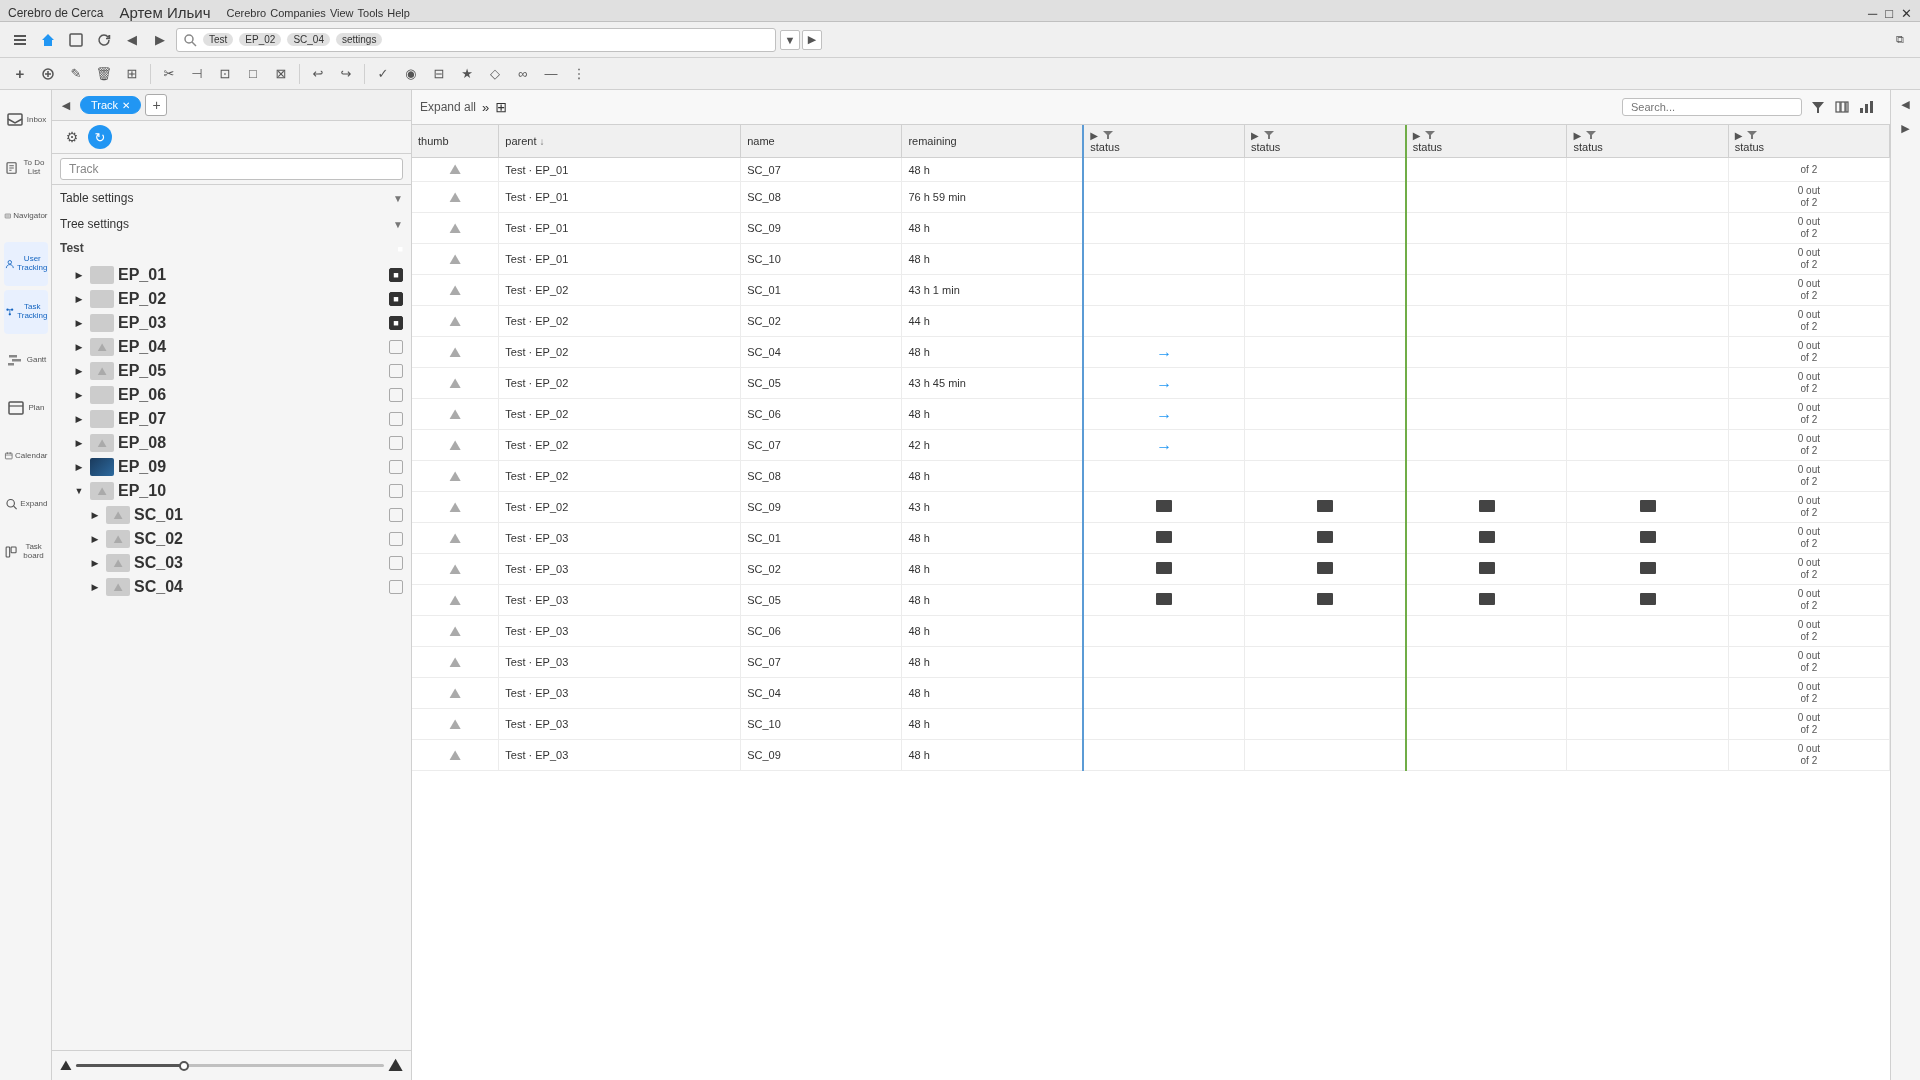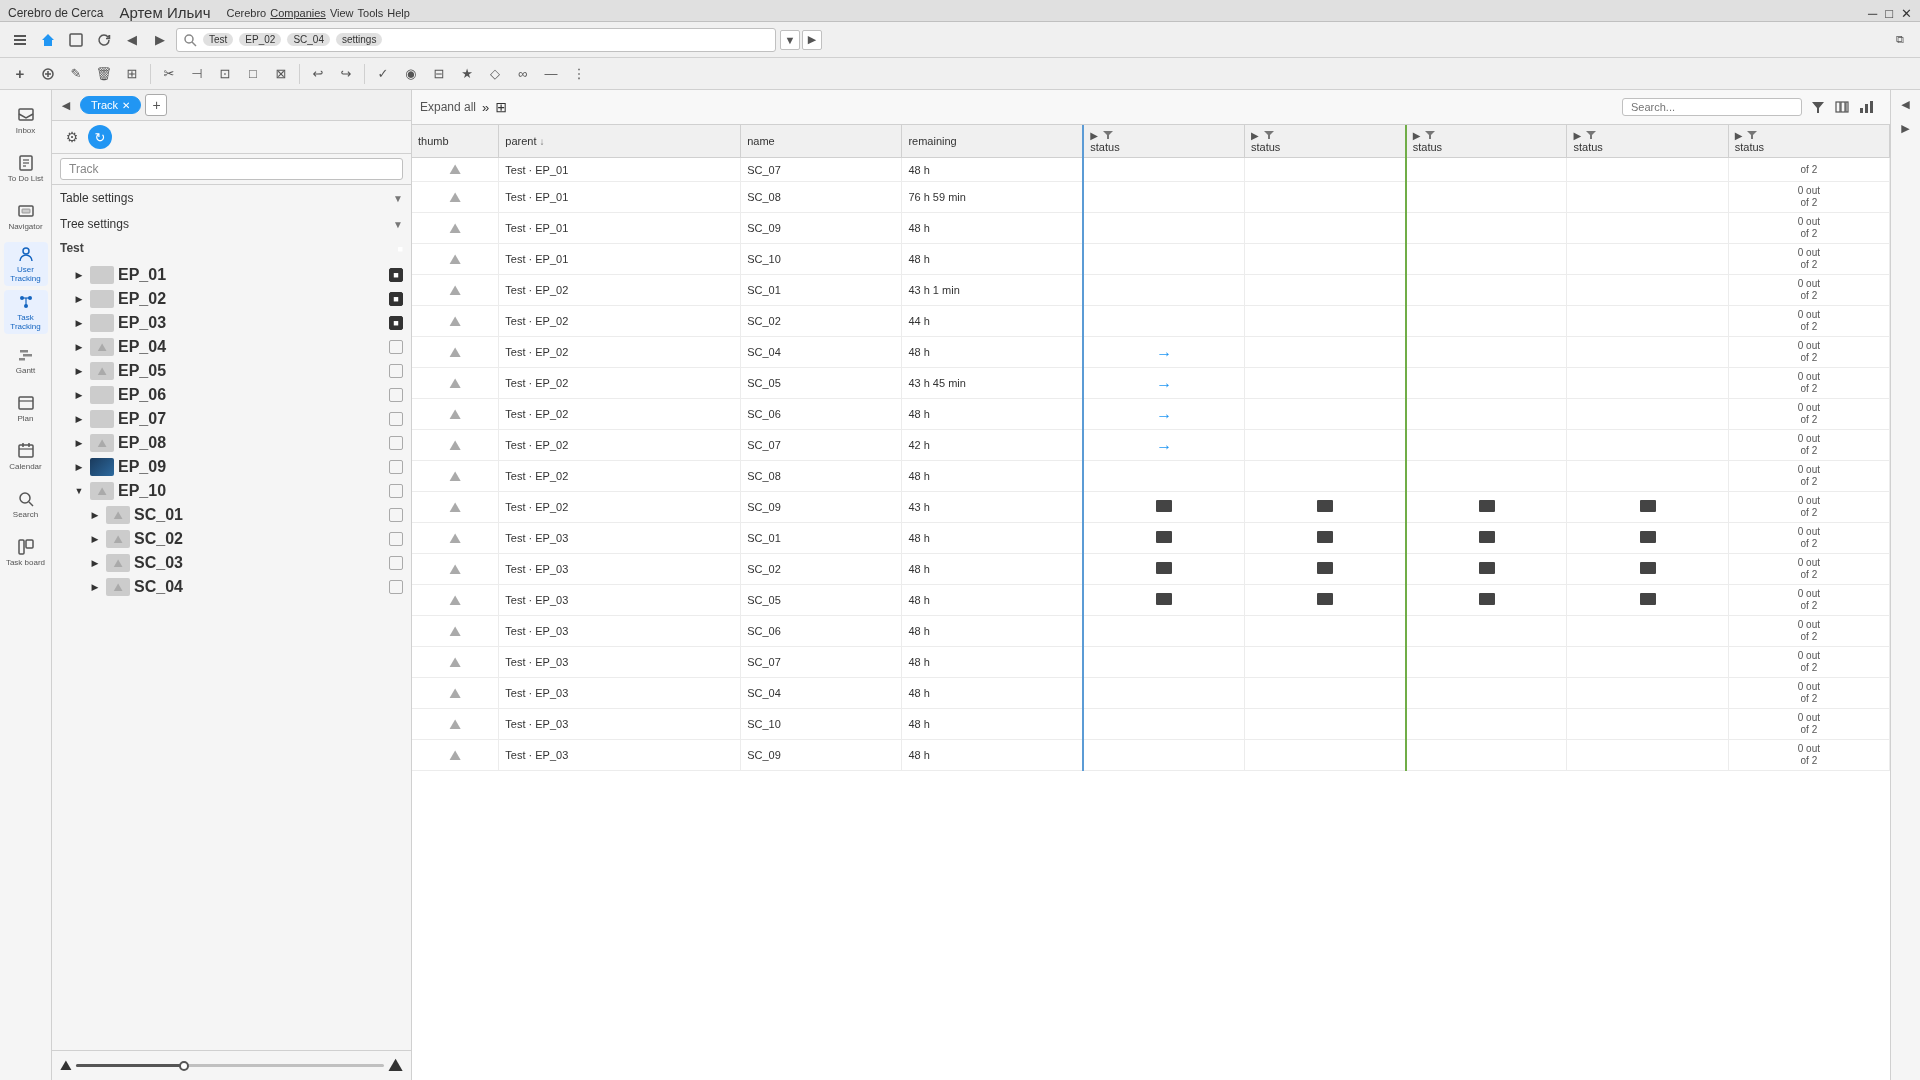--- a/index.html
+++ b/index.html
@@ -23,21 +23,21 @@
 
     
     .icon-btn { width: 24px; height: 24px; display: flex; align-items: center; justify-content: center; cursor: pointer; border-radius: 3px; font-size: 13px; color: #555; }
     .icon-btn.active { color: #2196F3; }
 
     
     .main-layout { display: flex; height: calc(1080px - 90px); }
 
     
     .sidebar-icons { width: 52px; background: #f5f5f5; border-right: 1px solid #d0d0d0; display: flex; flex-direction: column; align-items: center; padding: 8px 0; gap: 4px; }
-    .sidebar-icon-item { width: 44px; height: 44px; display: flex; flex-direction: column; align-items: center; justify-content: center; cursor: pointer; border-radius: 4px; font-size: 9px; color: #555; gap: 2px; }
+    .sidebar-icon-item { width: 44px; height: 44px; display: flex; flex-direction: row; align-items: center; justify-content: center; cursor: pointer; border-radius: 4px; font-size: 9px; color: #555; gap: 2px; }
     .sidebar-icon-item.active { background: #e8f0fe; color: #1565c0; }
     .sidebar-icon-item svg { width: 20px; height: 20px; }
     .sidebar-icon-label { font-size: 8px; text-align: center; line-height: 1.1; }
 
     
     .panel-area { width: 360px; background: #f5f5f5; border-right: 1px solid #d0d0d0; display: flex; flex-direction: column; }
     .panel-tab { display: flex; align-items: center; background: white; border: 1px solid #c0c0c0; border-radius: 12px; padding: 2px 10px; font-size: 11px; cursor: pointer; gap: 4px; }
     .panel-tab.active { background: #2196F3; color: white; border-color: #2196F3; }
     .panel-tab-close { cursor: pointer; font-size: 10px; }
 
@@ -135,21 +135,21 @@
   </style>
 </head>
 <body>
 
 <div class="titlebar">
   <div class="titlebar-left">
     <span style="font-size:12px;">Cerebro de Cerca</span>
     <span style="font-size:15px;">Артем Ильич</span>
     <div class="titlebar-menu">
       <span style="cursor:pointer;">Cerebro</span>
-      <span style="cursor:pointer;text-decoration:underline;">Companies</span>
+      <span style="cursor:pointer;">Companies</span>
       <span style="cursor:pointer;">View</span>
       <span style="cursor:pointer;">Tools</span>
       <span style="cursor:pointer;">Help</span>
     </div>
   </div>
   <div class="titlebar-controls">
     <span>─</span>
     <span>□</span>
     <span>✕</span>
   </div>
@@ -306,21 +306,21 @@
           <line x1="7" y1="2" x2="7" y2="6" stroke="#555" stroke-width="1.5"></line>
           <line x1="13" y1="2" x2="13" y2="6" stroke="#555" stroke-width="1.5"></line>
         </svg>
       <span class="sidebar-icon-label">Calendar</span>
     </div>
     <div class="sidebar-icon-item">
       <svg width="20" height="20" viewBox="0 0 20 20">
           <circle cx="9" cy="9" r="5" fill="none" stroke="#555" stroke-width="1.5"></circle>
           <line x1="13" y1="13" x2="17" y2="17" stroke="#555" stroke-width="1.5"></line>
         </svg>
-      <span class="sidebar-icon-label">Search</span>
+      <span class="sidebar-icon-label">Expand</span>
     </div>
     <div class="sidebar-icon-item">
       <svg width="20" height="20" viewBox="0 0 20 20">
           <rect x="3" y="3" width="5" height="14" rx="1" fill="none" stroke="#555" stroke-width="1.5"></rect>
           <rect x="10" y="3" width="7" height="8" rx="1" fill="none" stroke="#555" stroke-width="1.5"></rect>
         </svg>
       <span class="sidebar-icon-label">Task board</span>
     </div>
   </div>
 

